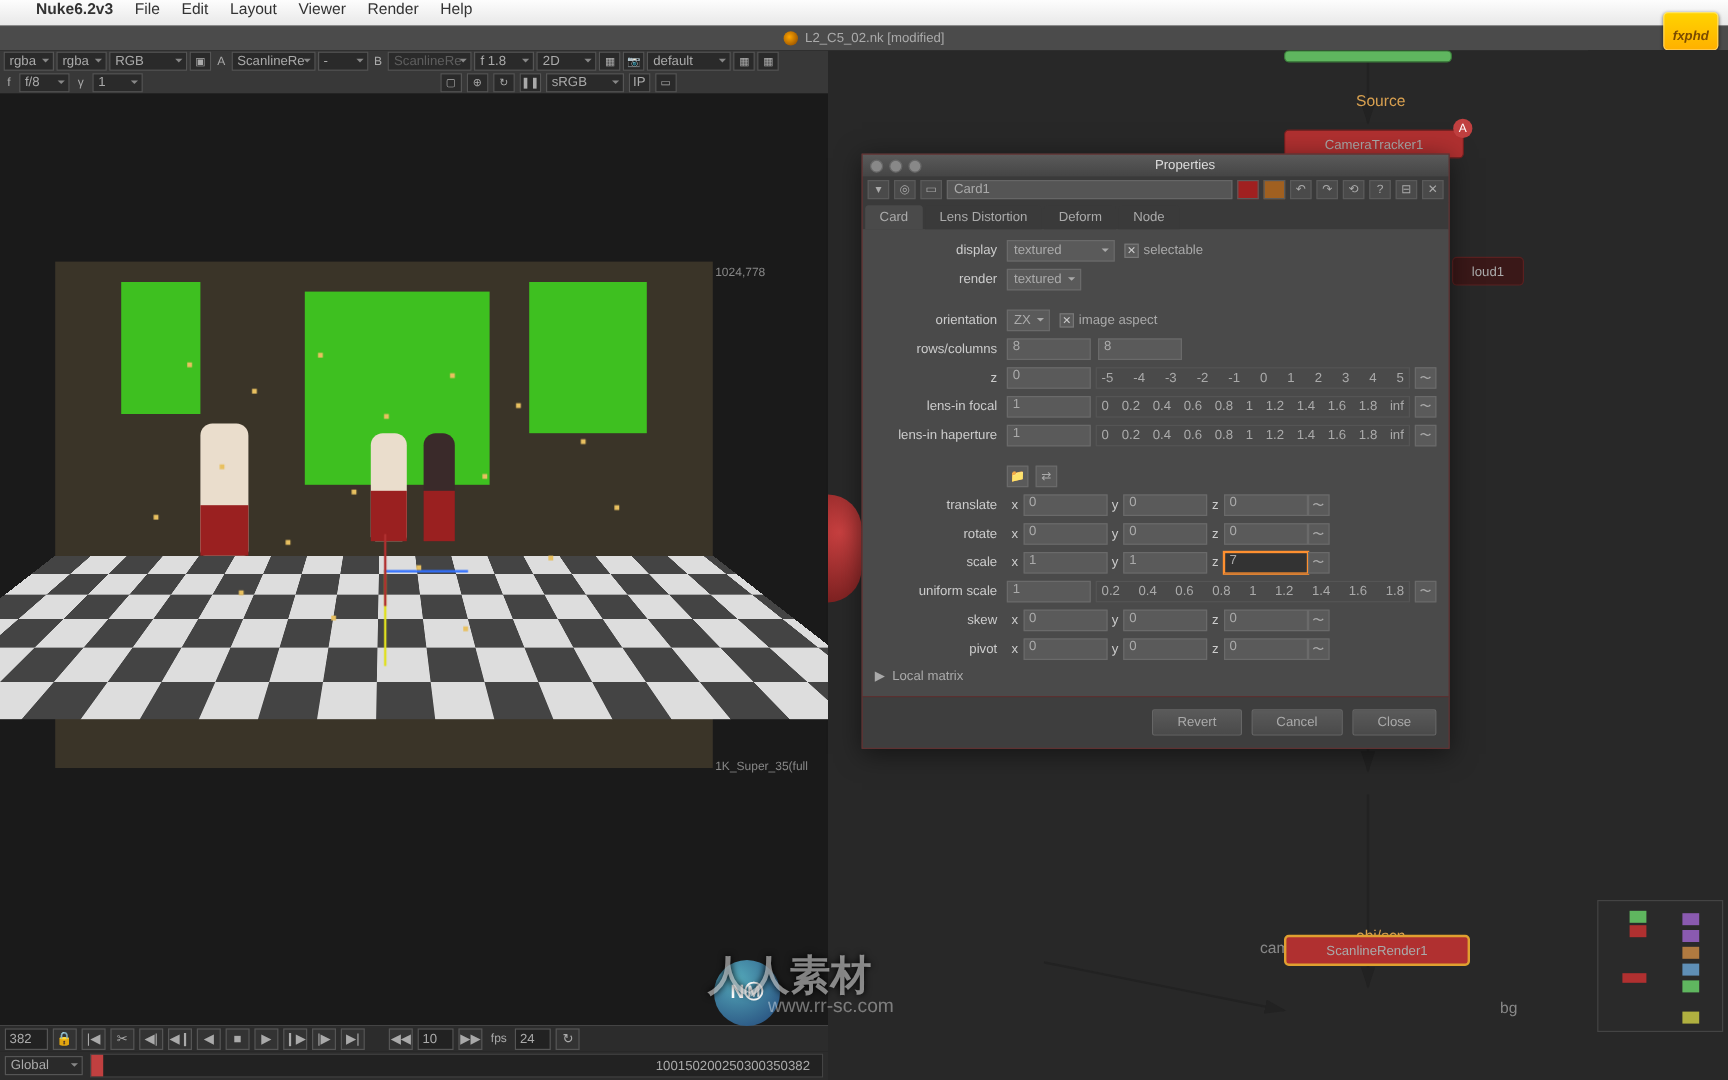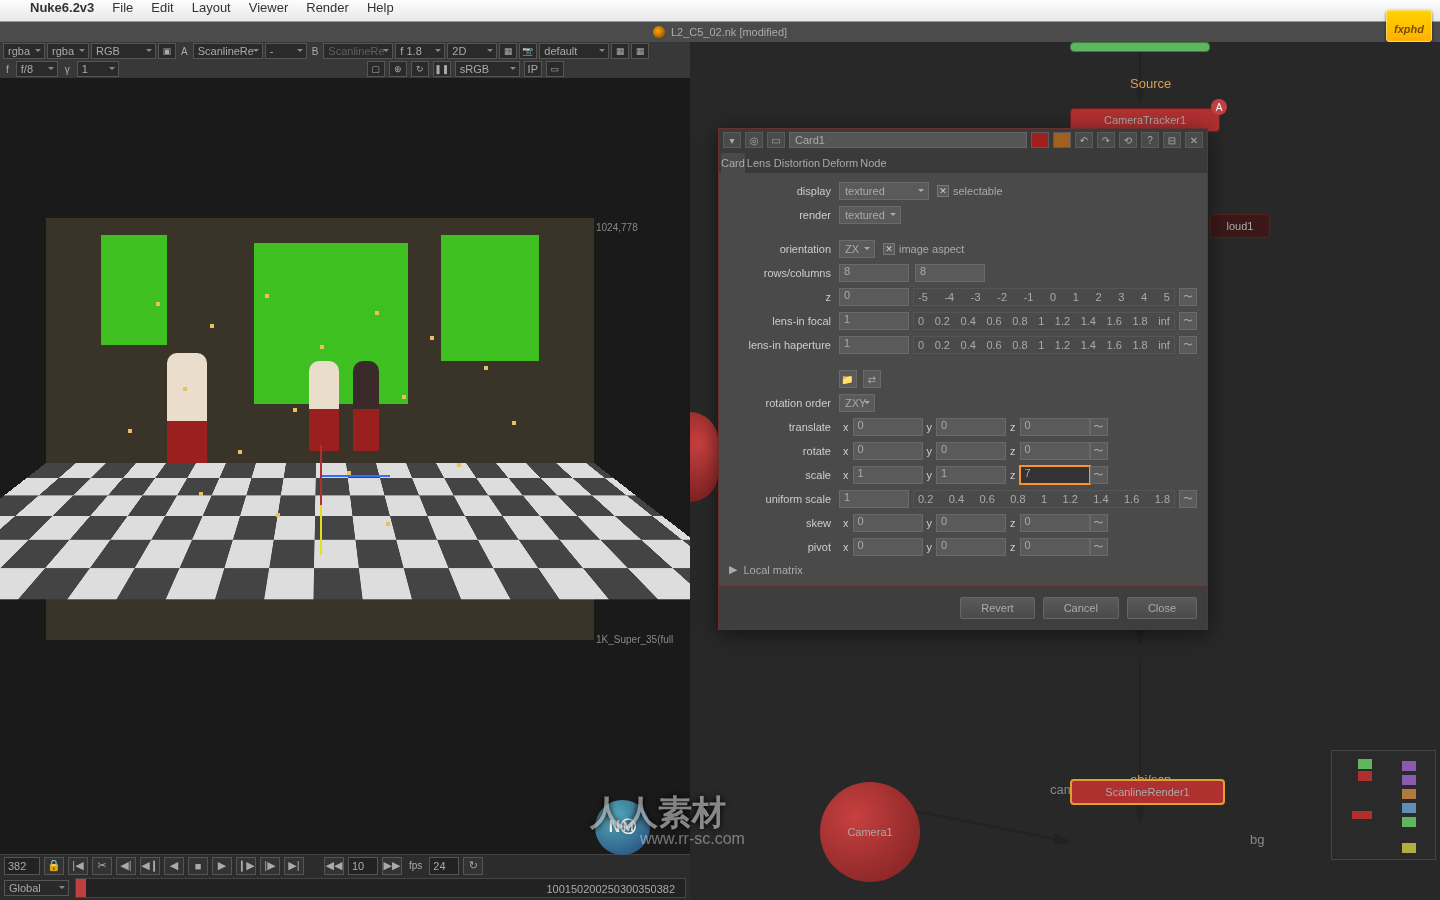--- a/index.html
+++ b/index.html
@@ -49,21 +49,21 @@
 .props-titlebar{height:18px;background:linear-gradient(#5a5a5a,#454545);display:flex;align-items:center;padding:0 6px;gap:6px}
 .traffic{display:flex;gap:5px}
 .traffic div{width:11px;height:11px;border-radius:50%;background:#888;border:1px solid #666}
 .props-title{flex:1;text-align:center;color:#ddd}
 .props-node-bar{height:22px;background:#3a3a3a;display:flex;align-items:center;padding:0 4px;gap:4px}
 .props-node-bar .nodename{flex:1;background:#555;height:16px;display:flex;align-items:center;padding:0 5px;border:1px solid #666}
 .micon{width:18px;height:16px;background:#4a4a4a;border:1px solid #5a5a5a;display:flex;align-items:center;justify-content:center;font-size:10px}
 .micon.red{background:#a02020}
 .micon.amber{background:#a06020}
 .tabs{height:22px;background:#3a3a3a;display:flex;align-items:flex-end;padding:0 2px;gap:2px}
-.tab{padding:4px 0;background:#3a3a3a;color:#ccc;border-top-left-radius:3px;border-top-right-radius:3px}
+.tab{padding:4px 12px;background:#3a3a3a;color:#ccc;border-top-left-radius:3px;border-top-right-radius:3px}
 .tab.active{background:#4a4a4a}
 .props-body{background:#4a4a4a;padding:8px 10px 10px}
 .prow{display:flex;align-items:center;margin-bottom:4px;min-height:20px}
 .plabel{width:110px;text-align:right;padding-right:8px;color:#ccc}
 .pselect{background:#5a5a5a;border:1px solid #6a6a6a;height:18px;display:flex;align-items:center;padding:0 5px;min-width:90px;position:relative}
 .pselect::after{content:"";position:absolute;right:4px;top:6px;border:3px solid transparent;border-top-color:#aaa}
 .pselect.sm{min-width:36px}
 .pinput{background:#5a5a5a;border:1px solid #6a6a6a;height:18px;padding:0 4px;width:70px;color:#ccc}
 .pinput.active{background:#333;border:1px solid #ff9030;outline:1px solid #ff9030}
 .pcheck{width:12px;height:12px;background:#5a5a5a;border:1px solid #777;margin-right:4px;display:flex;align-items:center;justify-content:center;font-size:9px;color:#ccc}
@@ -273,43 +273,48 @@
       <line x1="450" y1="620" x2="450" y2="780" stroke="#222" stroke-width="2" marker-end="url(#ah)"></line>
     </svg>
     <div class="node green" style="left:380px;top:0;width:140px;height:10px"></div>
     <div class="nodelabel" style="left:440px;top:34px">Source</div>
     <div class="node red" style="left:380px;top:66px;width:150px">
       <span>CameraTracker1</span>
       <div style="position:absolute;right:-8px;top:-10px;width:16px;height:16px;border-radius:50%;background:#c04040;color:#fff;font-size:10px;display:flex;align-items:center;justify-content:center">A</div>
     </div>
     <div class="node dark" style="left:520px;top:172px;width:60px"><span>loud1</span></div>
     <div class="circlenode half" style="left:0px;top:370px"></div>
-    <div class="circlenode" style="left:130px;top:740px">
-        <span>Camera1</span>
-      </div>
     <div class="nodelabel" style="left:360px;top:740px;color:#888">cam</div>
     <div class="nodelabel" style="left:440px;top:730px">obj/scn</div>
     <div class="nodelabel" style="left:560px;top:790px;color:#888">bg</div>
     <div class="node red" style="left:380px;top:737px;width:155px;border:2px solid #e0a030"><span>ScanlineRender1</span></div>
 
     <div class="navimg">
       <div class="chip" style="left:26px;top:8px;background:#5fb65f"></div>
       <div class="chip" style="left:26px;top:20px;background:#b03030"></div>
       <div class="chip" style="left:70px;top:10px;background:#8a5ab0"></div>
       <div class="chip" style="left:70px;top:24px;background:#8a5ab0"></div>
       <div class="chip" style="left:70px;top:38px;background:#b07a40"></div>
       <div class="chip" style="left:70px;top:52px;background:#5f8fb6"></div>
       <div class="chip" style="left:70px;top:66px;background:#5fb65f"></div>
       <div class="chip" style="left:70px;top:92px;background:#b0b040"></div>
       <div class="chip" style="left:20px;top:60px;background:#b03030;width:20px;height:8px"></div>
     </div>
   </div>
 </div>
 
 <div class="props">
+  <div class="props-titlebar">
+    <div class="traffic">
+        <div></div>
+        <div></div>
+        <div></div>
+      </div>
+    <div class="props-title">Properties</div>
+  </div>
   <div class="props-node-bar">
     <div class="micon">▾</div>
     <div class="micon">◎</div>
     <div class="micon">▭</div>
     <div class="nodename">
         <span>Card1</span>
       </div>
     <div class="micon red"></div>
     <div class="micon amber"></div>
     <div class="micon">↶</div>
@@ -418,26 +423,20 @@
       <div class="animbtn">〜</div>
     </div>
     <div class="spacer"></div>
     <div class="prow">
       <div class="plabel"></div>
       <div class="animbtn">📁</div>
       <div style="width:6px"></div>
       <div class="animbtn">⇄</div>
     </div>
     <div class="prow">
-      <div class="plabel">rotation order</div>
-      <div class="pselect sm">
-          <span>ZXY</span>
-        </div>
-    </div>
-    <div class="prow">
       <div class="plabel">translate</div>
       <span class="axislabel">x</span>
         <div class="pinput"><span>0</span></div>
       <span class="axislabel">y</span>
         <div class="pinput"><span>0</span></div>
       <span class="axislabel">z</span>
         <div class="pinput"><span>0</span></div>
       <div class="animbtn">〜</div>
     </div>
     <div class="prow">

